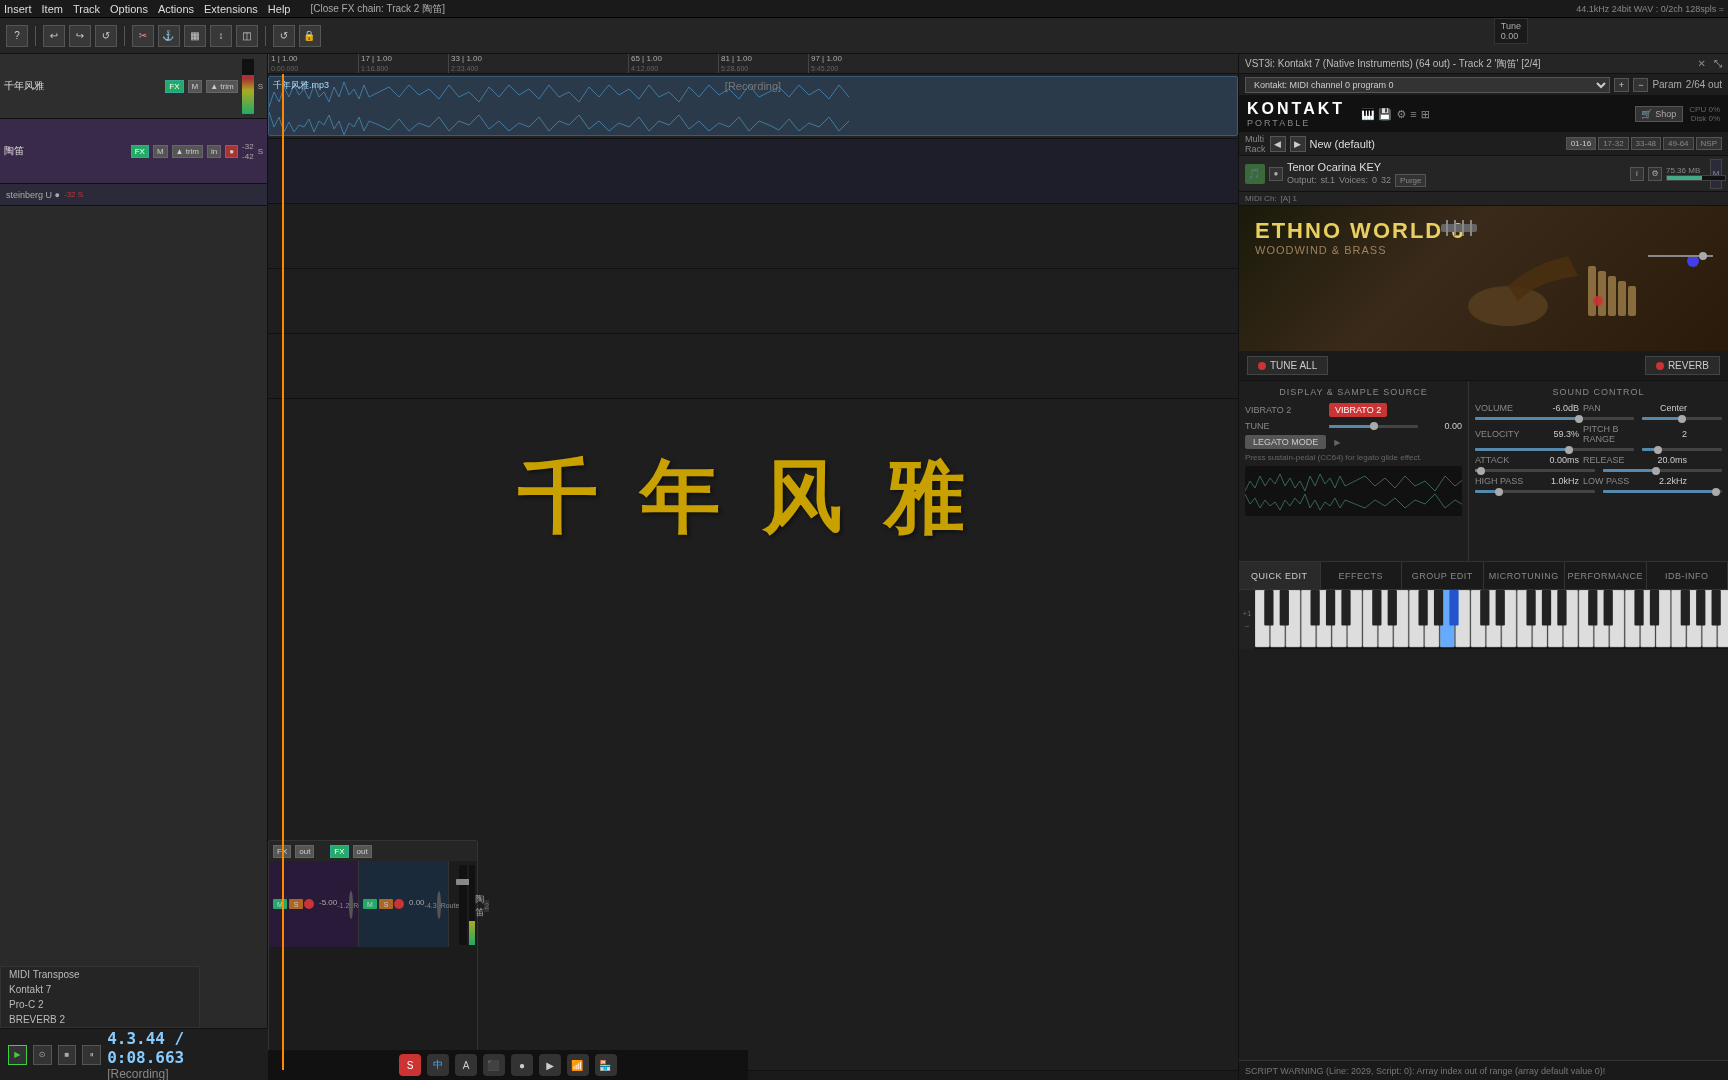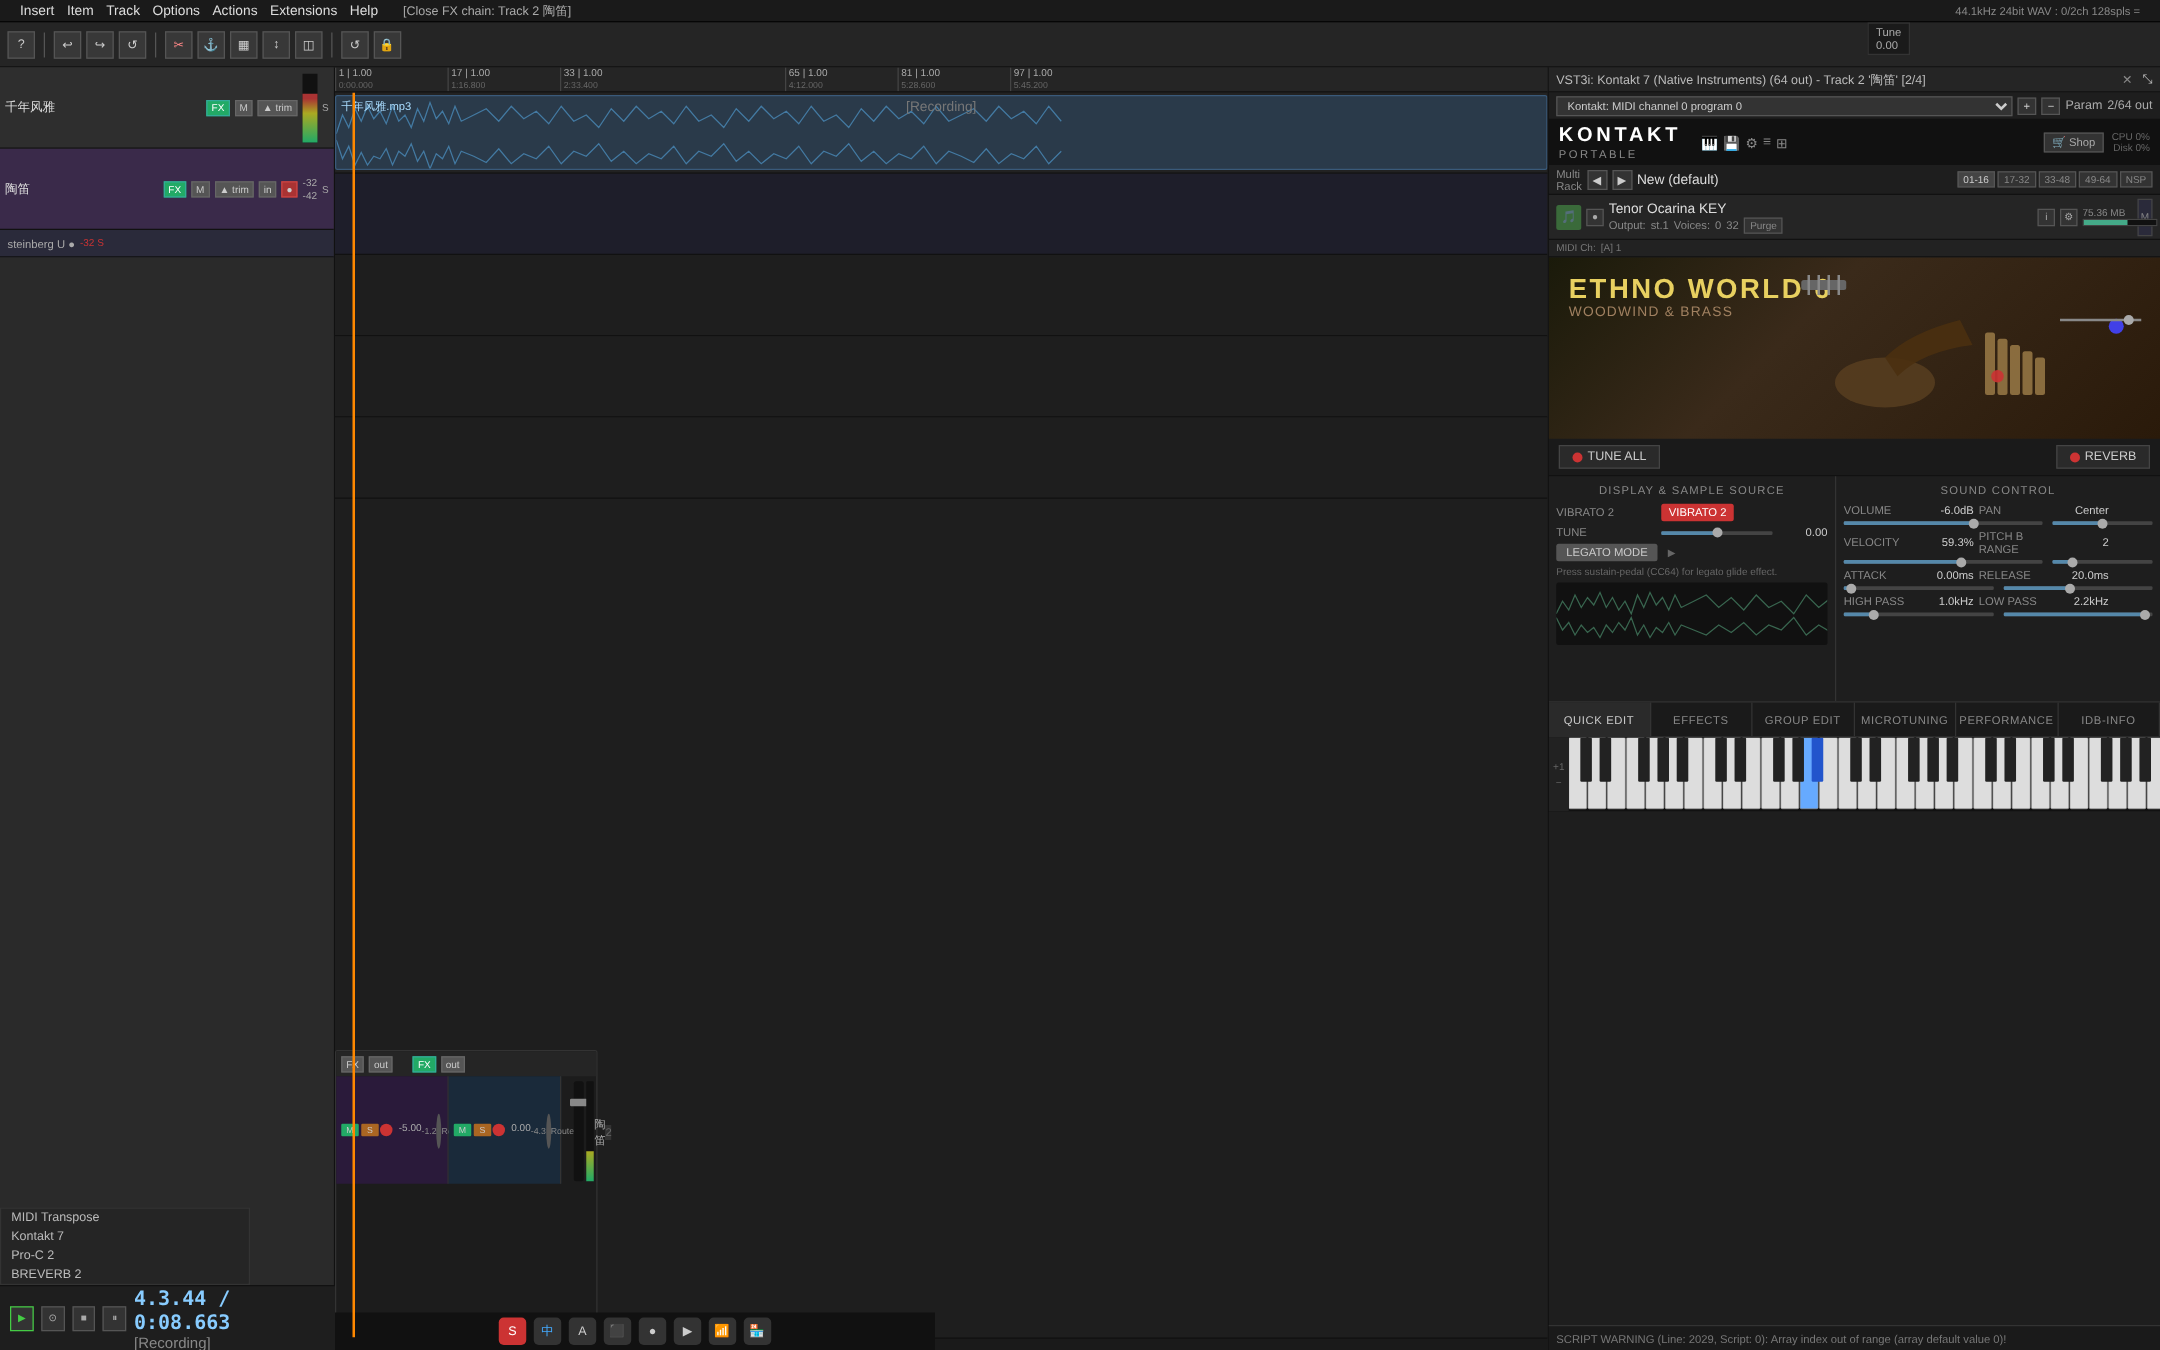--- a/index.html
+++ b/index.html
@@ -13,21 +13,21 @@
       overflow: hidden;
       position: relative;
     }
 
     
     .menu-bar {
       background: #1a1a1a;
       height: 18px;
       display: flex;
       align-items: center;
-      padding: 0 16px;
+      padding: 0 4px;
       gap: 10px;
       color: #ddd;
       font-size: 11px;
       border-bottom: 1px solid #000;
     }
     .window-title { color: #aaa; margin-left: 10px; font-size: 10px; }
 
     
     .toolbar {
       background: #252525;
@@ -907,20 +907,21 @@
 
       <div style="height:65px;border-bottom:1px solid #111;background:#1e1e1e;"></div>
       <div style="height:65px;border-bottom:1px solid #111;background:#1e1e1e;"></div>
       <div style="height:65px;border-bottom:1px solid #111;background:#1e1e1e;"></div>
     </div>
 
     <div style="position:absolute;top:22px;left:50%;transform:translateX(-50%);color:#777;font-size:11px;line-height:20px;z-index:2;">[Recording]</div>
 
     <div class="arranger-scrollbar"></div>
 
+    <div class="lyric-overlay">千 年 风 雅</div>
 
     <div style="position:absolute;bottom:10px;left:0;width:210px;height:230px;background:#1c1c1c;border:1px solid #333;border-radius:2px;">
       <div class="mixer-header">
         <span class="track-btn" style="font-size:8px;">FX</span>
         <span class="track-btn" style="font-size:8px;">out</span>
         <span style="margin-left:8px;"></span>
         <span class="track-btn track-btn-green" style="font-size:8px;">FX</span>
         <span class="track-btn" style="font-size:8px;">out</span>
       </div>
       <div class="mixer-channels">

